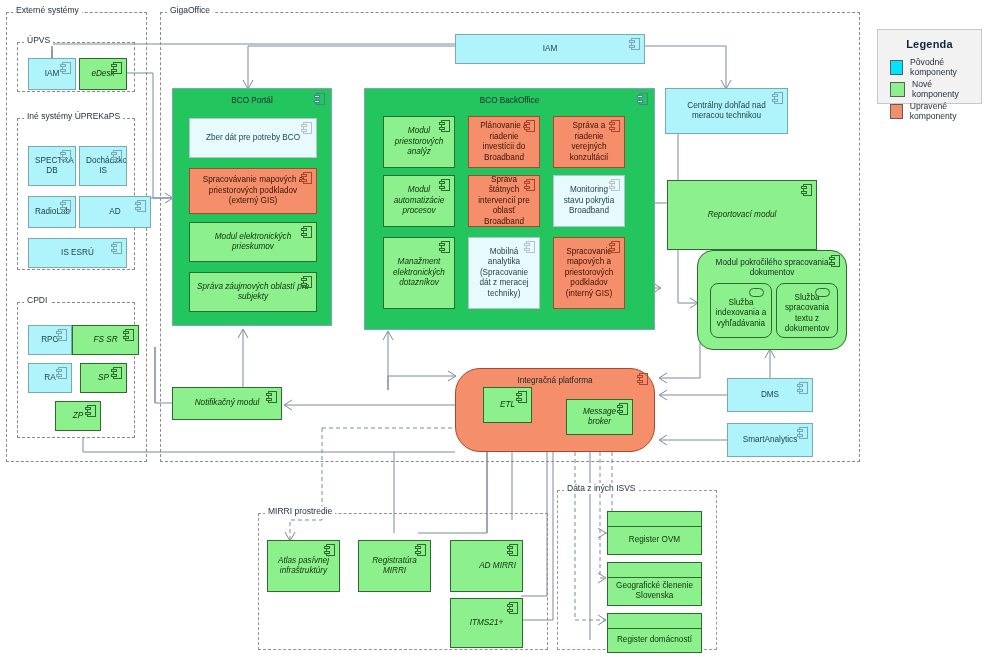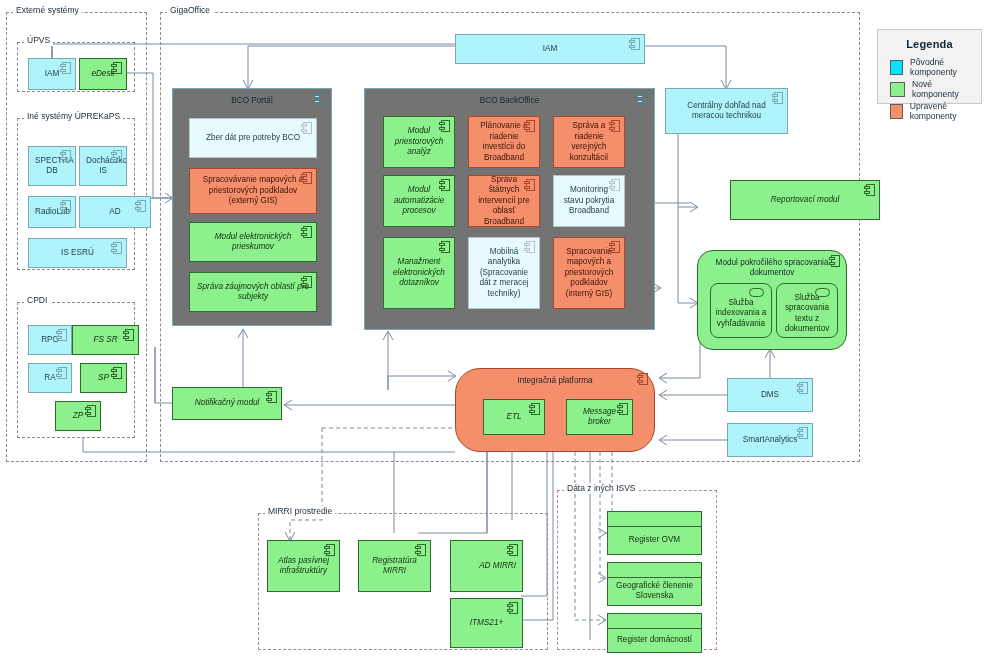--- a/index.html
+++ b/index.html
@@ -81,21 +81,21 @@
 
   .c-plain{background:#e7fbfe;border-color:#b7c3c8;color:#1d3d47;}
   .c-plain .uml-icon{color:#b7c3c8;}
   .c-plain .tab1,.c-plain .tab2{background:#e7fbfe;}
 
   
   .cont{
     position:absolute;
     box-sizing:border-box;
     border:1px solid #7aa9b4;
-    background:#737373;
+    background:#22c55e;
     overflow:visible;
   }
   .cont.orange{background:#f58f6b;border-color:#a8472b;}
   .cont.greenc{background:#8cf08c;border-color:#2f6b2f;}
   .cont > .ctitle{
     position:absolute;
     top:7px;left:0;right:0;
     text-align:center;
     font-size:8.2px;
     color:#18252f;
@@ -530,21 +530,21 @@
 
   <div class="comp c-orig" style="left:665px;top:88px;width:123px;height:46px;">
     <span class="uml-icon">
       <span class="body"></span>
         <span class="tab1"></span>
         <span class="tab2"></span>
     </span>
     <span class="ctext">Centrálny dohľad nad meracou technikou</span>
   </div>
 
-  <div class="comp c-new" style="left:730px;top:180px;width:150px;height:40px;">
+  <div class="comp c-new" style="left:667px;top:180px;width:150px;height:70px;">
     <span class="uml-icon">
       <span class="body"></span>
         <span class="tab1"></span>
         <span class="tab2"></span>
     </span>
     <span class="ctext">Reportovací modul</span>
   </div>
 
   <div class="cont greenc" style="left:697px;top:250px;width:150px;height:100px;border-radius:16px;">
     <span class="uml-icon">
@@ -575,21 +575,21 @@
   </div>
 
   <div class="cont orange" style="left:455px;top:368px;width:200px;height:84px;border-radius:25px;">
     <span class="uml-icon">
       <span class="body"></span>
         <span class="tab1"></span>
         <span class="tab2"></span>
     </span>
     <span class="ctitle">Integračná platforma</span>
 
-    <div class="comp c-new" style="left:27px;top:30px;width:62px;height:36px;">
+    <div class="comp c-new" style="left:27px;top:18px;width:49px;height:36px;">
       <span class="uml-icon">
         <span class="body"></span>
           <span class="tab1"></span>
           <span class="tab2"></span>
       </span>
       <span class="ctext">ETL</span>
     </div>
 
     <div class="comp c-new" style="left:110px;top:30px;width:67px;height:36px;">
       <span class="uml-icon">

